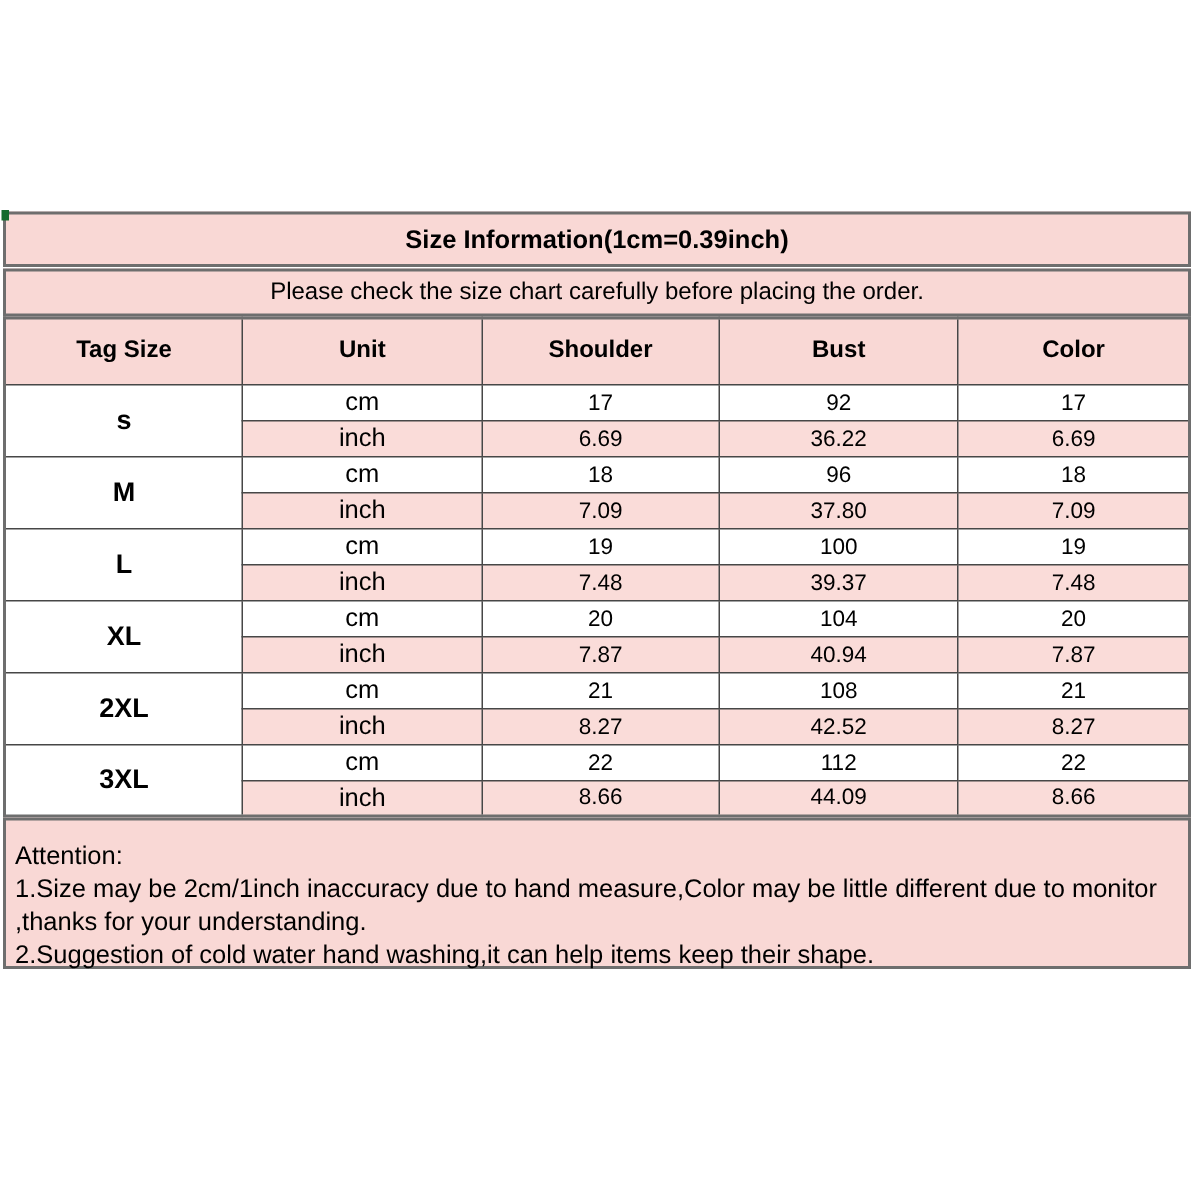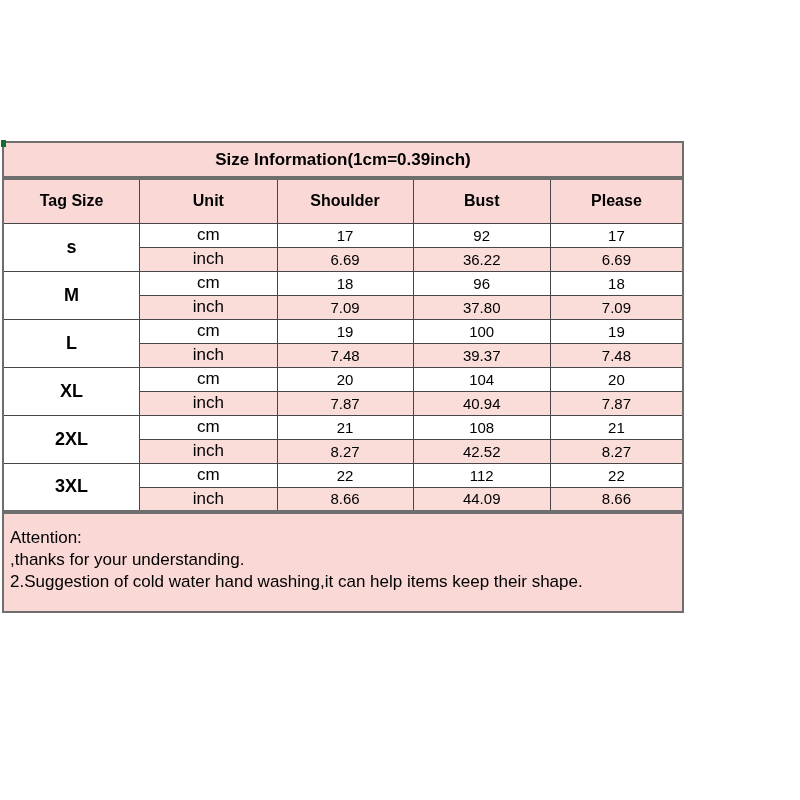--- a/index.html
+++ b/index.html
@@ -7,21 +7,21 @@
     --row-pink:#fadcd9;
     --border-outer:#6e6e6e;
     --border-cell:#474747;
     --text:#000000;
     --corner-green:#166b2e;
     --page-bg:#ffffff;
   }
   *{margin:0;padding:0;box-sizing:border-box;}
   html,body{width:800px;height:800px;background:var(--page-bg);
     font-family:"Liberation Sans", sans-serif;color:var(--text);}
-  .sheet{position:absolute;left:2px;top:141px;width:682px;}
+  .sheet{position:absolute;left:2px;top:141px;width:792px;}
   .corner-mark{position:absolute;left:-1px;top:-1px;width:5px;height:7px;
     background:var(--corner-green);z-index:5;}
   .title-bar{height:37px;line-height:33px;border:2px solid var(--border-outer);
     background:var(--pink);text-align:center;font-weight:bold;font-size:17px;}
   .subtitle-bar{height:32px;line-height:28px;border:2px solid var(--border-outer);
     background:var(--pink);text-align:center;font-size:16px;margin-top:1px;}
   table.size-table{width:100%;border-collapse:collapse;border:2px solid var(--border-outer);}
   table.size-table th, table.size-table td{border:1px solid var(--border-cell);
     text-align:center;vertical-align:middle;}
   table.size-table th{height:44px;background:var(--pink);font-size:16px;font-weight:bold;}
@@ -35,36 +35,37 @@
   col.c1{width:20.1%;} col.c2{width:20.2%;} col.c3{width:20.0%;}
   col.c4{width:20.2%;} col.c5{width:19.5%;}
 </style>
 </head>
 <body>
 
 <div class="sheet">
   <div class="corner-mark"></div>
 
   <div class="title-bar">Size Information(1cm=0.39inch)</div>
+  <div class="subtitle-bar">Please check the size chart carefully before placing the order.</div>
 
   <table class="size-table">
     <colgroup>
       <col class="c1">
         <col class="c2">
         <col class="c3">
         <col class="c4">
         <col class="c5">
     </colgroup>
     <thead>
       <tr>
         <th>Tag Size</th>
         <th>Unit</th>
         <th>Shoulder</th>
         <th>Bust</th>
-        <th>Please</th>
+        <th>Color</th>
       </tr>
     </thead>
     <tbody>
       <tr class="cm-row">
         <td class="tag-cell" rowspan="2">s</td>
         <td class="unit-cell">cm</td>
         <td class="num-cell">17</td>
         <td class="num-cell">92</td>
         <td class="num-cell">17</td>
       </tr>
@@ -142,16 +143,17 @@
         <td class="unit-cell">inch</td>
         <td class="num-cell">8.66</td>
         <td class="num-cell">44.09</td>
         <td class="num-cell">8.66</td>
       </tr>
     </tbody>
   </table>
 
   <div class="attention-box">
     <div>Attention:</div>
+    <div>1.Size may be 2cm/1inch inaccuracy due to hand measure,Color may be little different due to monitor</div>
     <div>,thanks for your understanding.</div>
     <div>2.Suggestion of cold water hand washing,it can help items keep their shape.</div>
   </div>
 </div>
 
 </body></html>

